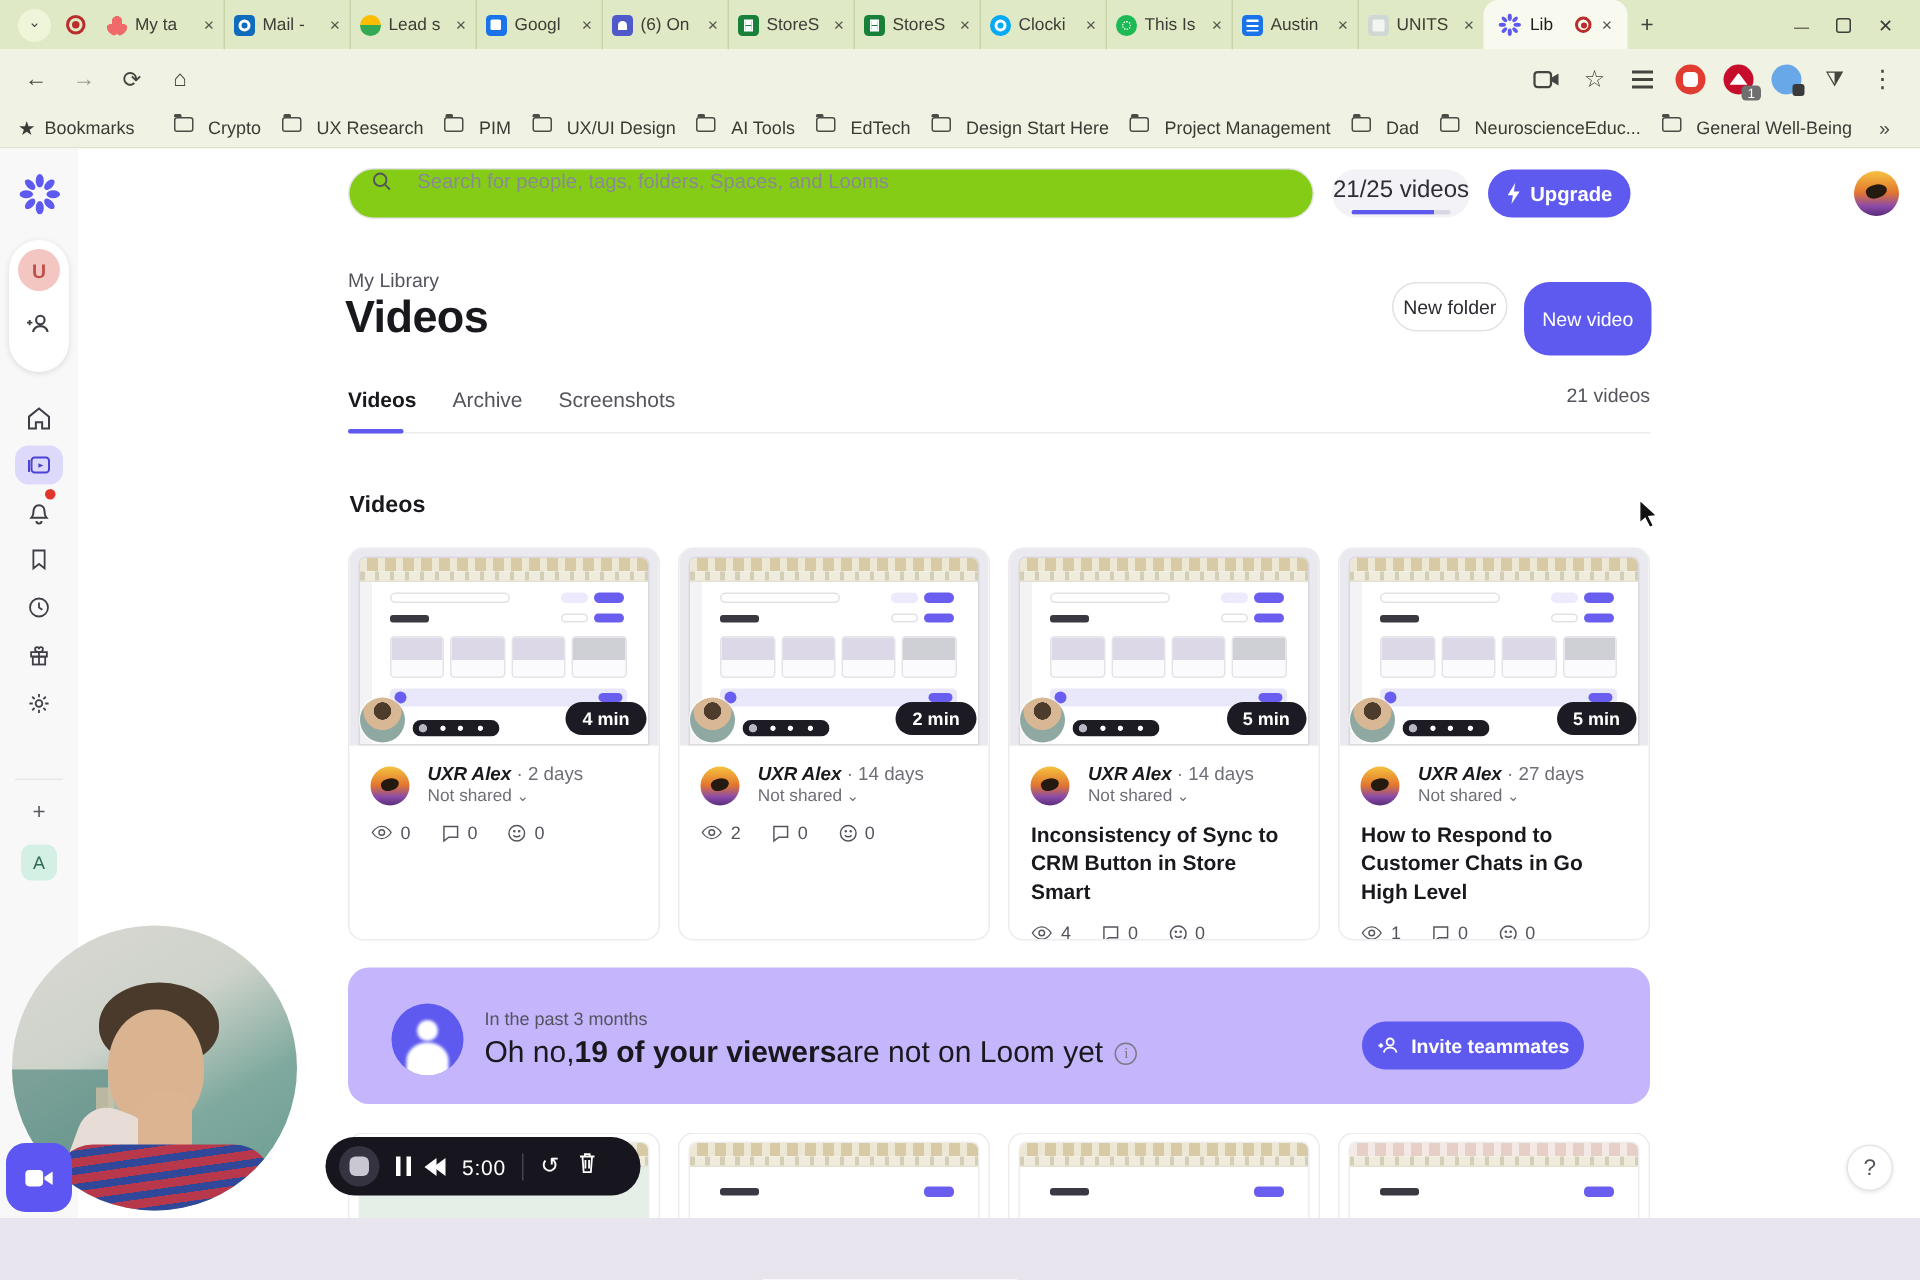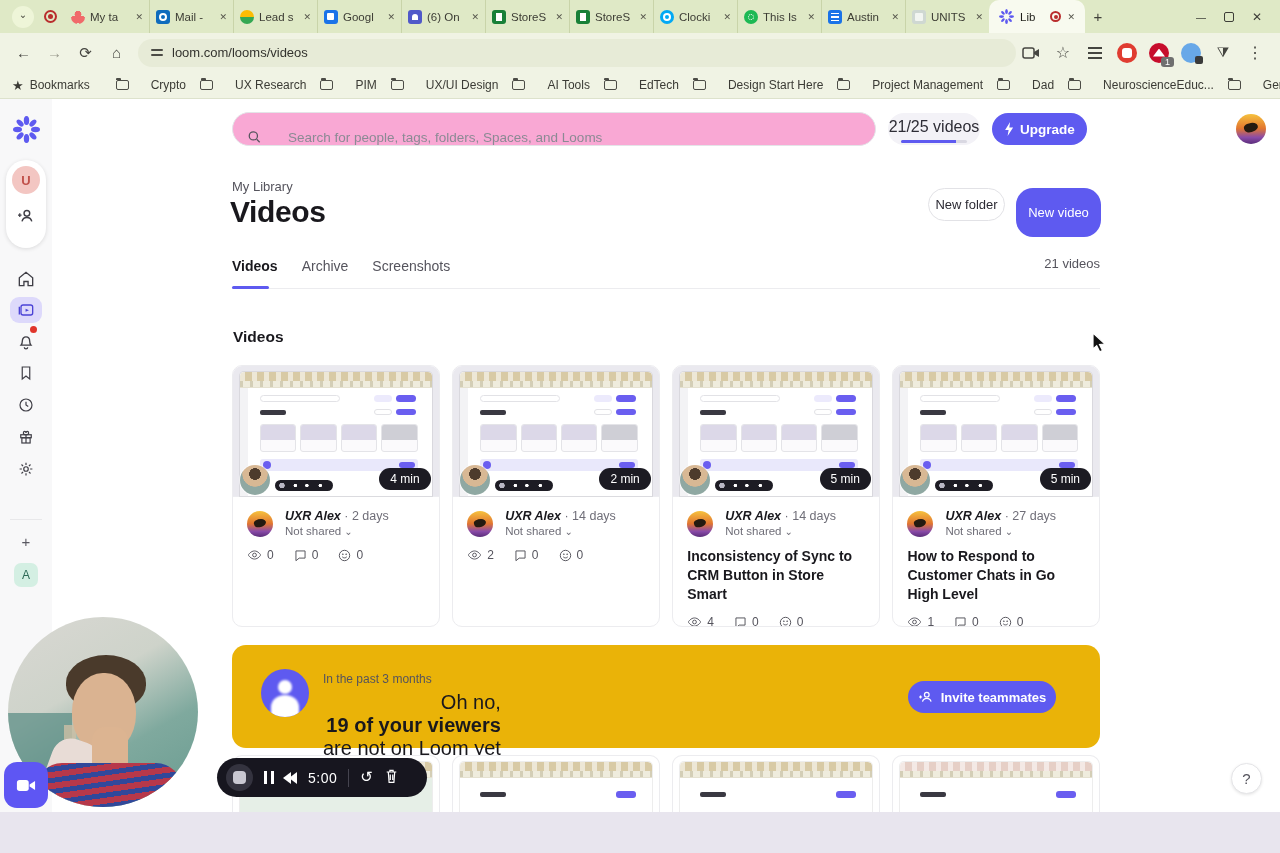--- a/index.html
+++ b/index.html
@@ -69,21 +69,21 @@
   .ext-blue::after { content:""; position:absolute; right:-2px; bottom:-1px; width:8px; height:8px; background:#3a3a3a; border-radius:2px; }
   .puzzle-ic { font-size:14px; } .puzzle-ic::before { content:"⧩"; }
   .kebab::before { content:"⋮"; font-size:16px; }
 
   
   .bookbar { left:0; top:72px; width:1280px; height:27px; background:#f0f3e4; display:flex; align-items:center; padding:0 12px; gap:4px; font-size:12px; color:#3b3b35; border-bottom:1px solid #dde2cc; }
   .bm-star::before { content:"★"; font-size:13px; color:#3b3b35; }
   .bm-root { display:flex; gap:6px; align-items:center; margin-right:10px; }
   .bm-keep { width:14px; height:14px; background:#f5b400; border-radius:3px; margin-right:8px; position:relative; }
   .bm-keep::after { content:""; position:absolute; inset:3px 4px; background:#fff; border-radius:1px; }
-  .bm-item { display:flex; gap:22px; align-items:center; margin-right:14px; white-space:nowrap; }
+  .bm-item { display:flex; gap:10px; align-items:flex-start; margin-right:14px; white-space:nowrap; }
   .folder-ic { width:13px; height:10px; border:1.5px solid #4c4c46; border-radius:2px; position:relative; }
   .folder-ic::before { content:""; position:absolute; top:-3.5px; left:-0.5px; width:5px; height:2px; background:#4c4c46; border-radius:1px 1px 0 0; }
   .bm-more { margin-left:auto; color:#4c4c46; font-size:13px; }
   .bm-more::before { content:"»"; }
   .bm-sep { width:1px; height:16px; background:#c9cfb4; margin:0 10px; }
 
   
   .page { left:0; top:99px; width:1280px; height:713px; background:#fff; }
   .sidebar { left:0; top:99px; width:52px; height:713px; background:#f8f8f9; }
   .loom-logo { left:13px; top:116px; width:27px; height:27px; }
@@ -93,21 +93,21 @@
   .side-ic svg { stroke:#3f3e46; fill:none; stroke-width:1.6; }
   .side-active { background:#ddd9fb; border-radius:9px; }
   .side-active svg { stroke:#4b43d6; }
   .bell-dot { position:absolute; right:5px; top:-2px; width:7px; height:7px; border-radius:50%; background:#e0352b; }
   .side-divider { left:10px; top:519px; width:32px; height:1px; background:#e8e8ea; }
   .side-plus { left:10px; top:533px; width:32px; height:20px; color:#5a5962; font-size:15px; text-align:center; }
   .side-plus::before { content:"+"; }
   .a-avatar { left:14px; top:563px; width:24px; height:24px; border-radius:7px; background:#d4efe3; color:#2e6a57; font-size:12px; display:flex; align-items:center; justify-content:center; }
 
   
-  .searchbar { left:232px; top:112px; width:644px; height:34px; border:1px solid #e4e4e8; border-radius:18px; background:#f9a8d4; display:flex; align-items:flex-end; padding:0 14px; gap:26px; }
+  .searchbar { left:232px; top:112px; width:644px; height:34px; border:1px solid #e4e4e8; border-radius:18px; background:#84cc16; display:flex; align-items:flex-start; padding:0 14px; gap:16px; }
   .searchbar input { border:none; outline:none; background:transparent; font-size:13.5px; color:#3a3942; width:100%; font-family:inherit; }
   .searchbar input::placeholder { color:#8b8a94; }
   .quota-pill { left:888px; top:113px; width:92px; height:32px; background:#f3f2f7; border-radius:16px; text-align:center; padding-top:5px; font-size:16px; color:#2e2d36; }
   .quota-bar { margin:4px auto 0; width:66px; height:3px; border-radius:2px; background:#d9d8e2; position:relative; overflow:hidden; }
   .quota-fill { position:absolute; left:0; top:0; bottom:0; width:84%; background:#5e5af0; }
   .upgrade-btn { left:992px; top:113px; width:95px; height:32px; background:#5e5af0; border-radius:16px; color:#fff; font-size:13.5px; font-weight:bold; display:flex; align-items:center; justify-content:center; gap:6px; }
   .bolt { width:10px; height:14px; background:#fff; clip-path:polygon(60% 0,10% 58%,45% 58%,35% 100%,90% 40%,52% 40%); }
   .top-avatar { left:1236px; top:114px; width:30px; height:30px; border-radius:50%; background:linear-gradient(180deg,#f6c23e 0%,#e2762f 48%,#8a4ba8 78%,#5a2d7a 100%); position:relative; overflow:hidden; }
   .top-avatar::after { content:""; position:absolute; left:8px; top:9px; width:14px; height:9px; background:#241a10; border-radius:40% 60% 50% 50%; transform:rotate(-18deg); }
 
@@ -140,40 +140,40 @@
   .mbtn2 { position:absolute; right:16px; top:21px; width:20px; height:6px; background:#6a5ef0; border-radius:3px; }
   .mcards { position:absolute; left:20px; right:14px; top:36px; height:28px; display:flex; gap:4px; }
   .mc { flex:1; border:1px solid #e4e4e8; border-radius:3px; background:#fbfafc; overflow:hidden; }
   .mc::before { content:""; display:block; height:15px; background:#dcd8e8; }
   .mc:last-child::before { background:#cfcfd6; }
   .mbanner { position:absolute; left:20px; right:14px; top:71px; height:12px; background:#e9e8fb; border-radius:3px; }
   .mbanner::before { content:""; position:absolute; left:3px; top:2px; width:8px; height:8px; border-radius:50%; background:#6a5ef0; }
   .mbanner::after { content:""; position:absolute; right:3px; top:3px; width:16px; height:6px; border-radius:3px; background:#6a5ef0; }
   .mcam { position:absolute; left:7px; bottom:1px; width:30px; height:30px; border-radius:50%; background:radial-gradient(circle at 50% 30%, #4d3b2c 0 22%, #d8b894 23% 48%, #8fa8a2 50% 100%); box-shadow:0 0 0 1px rgba(255,255,255,.6); }
   .mrec { position:absolute; left:42px; bottom:5px; width:58px; height:11px; background:#1d1c24; border-radius:6px; background-image:radial-gradient(circle at 12% 50%, #b9b7c4 0 2.5px, transparent 3px), radial-gradient(circle at 35% 50%, #fff 0 1.5px, transparent 2px), radial-gradient(circle at 55% 50%, #fff 0 1.5px, transparent 2px), radial-gradient(circle at 78% 50%, #fff 0 1.5px, transparent 2px); }
-  .duration { position:absolute; right:8px; bottom:6px; background:#1c1b23; color:#fff; font-size:12px; font-weight:normal; padding:4px 11px; border-radius:13px; z-index:2; }
+  .duration { position:absolute; right:8px; bottom:6px; background:#1c1b23; color:#fff; font-size:12px; font-weight:bold; padding:4px 11px; border-radius:13px; z-index:2; }
   .meta { padding:12px 14px 0; position:relative; }
   .c-avatar { position:absolute; left:14px; top:14px; width:26px; height:26px; border-radius:50%; background:linear-gradient(180deg,#f6c23e 0%,#e2762f 48%,#8a4ba8 78%,#5a2d7a 100%); overflow:hidden; }
   .c-avatar::after { content:""; position:absolute; left:7px; top:8px; width:12px; height:8px; background:#241a10; border-radius:40% 60% 50% 50%; transform:rotate(-18deg); }
   .c-line1 { margin-left:38px; font-size:12.5px; color:#6f6e78; }
   .c-author { font-weight:bold; color:#19181d;font-style:italic; }
   .c-line2 { margin-left:38px; font-size:11.5px; color:#6f6e78; margin-top:2px; }
   .c-chev::before { content:"⌄"; font-size:10px; margin-left:3px; }
   .c-title { margin-top:10px; font-size:14px; font-weight:bold; color:#19181d; line-height:19px; min-height:38px; }
   .c-stats { margin-top:11px; display:flex; gap:20px; font-size:12px; color:#55545d; align-items:center; }
   .stat { display:flex; gap:5px; align-items:center; }
   .stat svg { stroke:#55545d; fill:none; stroke-width:1.5; }
 
   
-  .banner { left:232px; top:645px; width:868px; height:103px; background:#eab308; border-radius:14px; }
+  .banner { left:232px; top:645px; width:868px; height:91px; background:#c4b5fd; border-radius:14px; }
   .b-avatar { position:absolute; left:29px; top:24px; width:48px; height:48px; border-radius:50%; background:#5e5af0; overflow:hidden; }
   .b-avatar::before { content:""; position:absolute; left:17px; top:11px; width:14px; height:14px; border-radius:50%; background:#fff; filter:blur(1px); }
   .b-avatar::after { content:""; position:absolute; left:10px; top:26px; width:28px; height:24px; border-radius:50% 50% 0 0; background:#fff; filter:blur(1px); }
   .b-period { position:absolute; left:91px; top:27px; font-size:12px; color:#55545d; }
-  .b-main { position:absolute; left:91px; top:46px; font-size:20px; color:#19181d; display:flex; align-items:flex-end; gap:0;flex-direction:column; }
+  .b-main { position:absolute; left:91px; top:46px; font-size:20px; color:#19181d; display:flex; align-items:center; gap:0; }
   .b-info { display:inline-flex; width:15px; height:15px; border:1.2px solid #7b7a85; border-radius:50%; color:#7b7a85; font-size:10px; align-items:center; justify-content:center; margin-left:8px; }
   .b-info::before { content:"i"; font-family:"Liberation Serif", serif; }
   .invite-btn { position:absolute; left:676px; top:36px; width:148px; height:32px; background:#5e5af0; border-radius:16px; color:#fff; font-size:13px; font-weight:bold; display:flex; align-items:center; justify-content:center; gap:7px; }
   .invite-btn svg { stroke:#fff; fill:none; stroke-width:1.6; }
 
   
   .pcards { left:232px; top:755px; width:868px; display:flex; gap:12.5px; }
   .pcard { width:208px; height:57px; border:1px solid #ececef; border-bottom:none; border-radius:10px 10px 0 0; background:#fff; overflow:hidden; position:relative; }
   .pwin { position:absolute; left:7px; right:7px; top:6px; bottom:0; border-radius:4px 4px 0 0; box-shadow:0 0 0 1px rgba(0,0,0,.07); overflow:hidden; background:#fff; }
   .pt-sheet .pbody { background:#e6efe7; height:100%; }
@@ -350,24 +350,20 @@
     <span class="wc-rest"></span>
     <span class="wc-close"></span>
   </div>
 </div>
 
 <div class="abs toolbar">
   <span class="nav-ic">←</span>
   <span class="nav-ic" style="color:#9a9a8e;">→</span>
   <span class="nav-ic">⟳</span>
   <span class="nav-ic">⌂</span>
-  <div class="omnibox">
-    <span class="site-ic"></span>
-    <span class="url-text">loom.com/looms/videos</span>
-  </div>
   <div class="toolbar-right">
     <span class="tb-ic">
       <svg width="18" height="14" viewBox="0 0 18 14">
           <rect x="1" y="2" width="11" height="10" rx="2" fill="none" stroke="#454540" stroke-width="1.5"></rect>
           <path d="M12 6l5-3v8l-5-3z" fill="#454540"></path>
         </svg>
     </span>
     <span class="tb-ic star-ic"></span>
     <span class="tb-ic tune-ic"></span>
     <span class="tb-ic">

